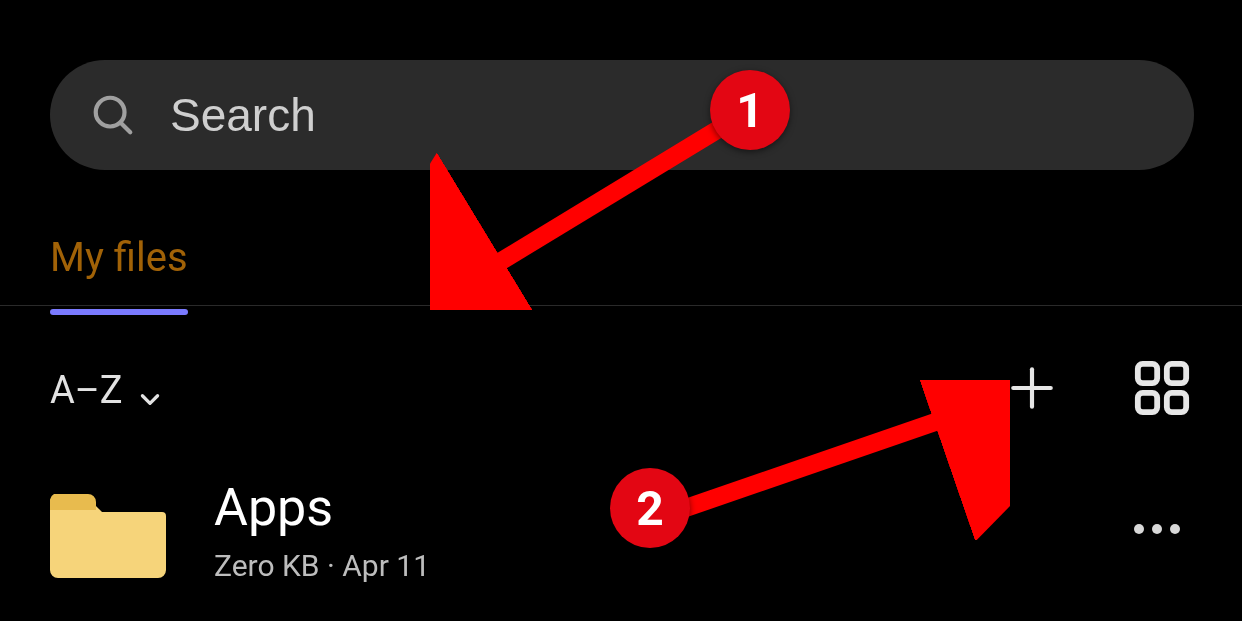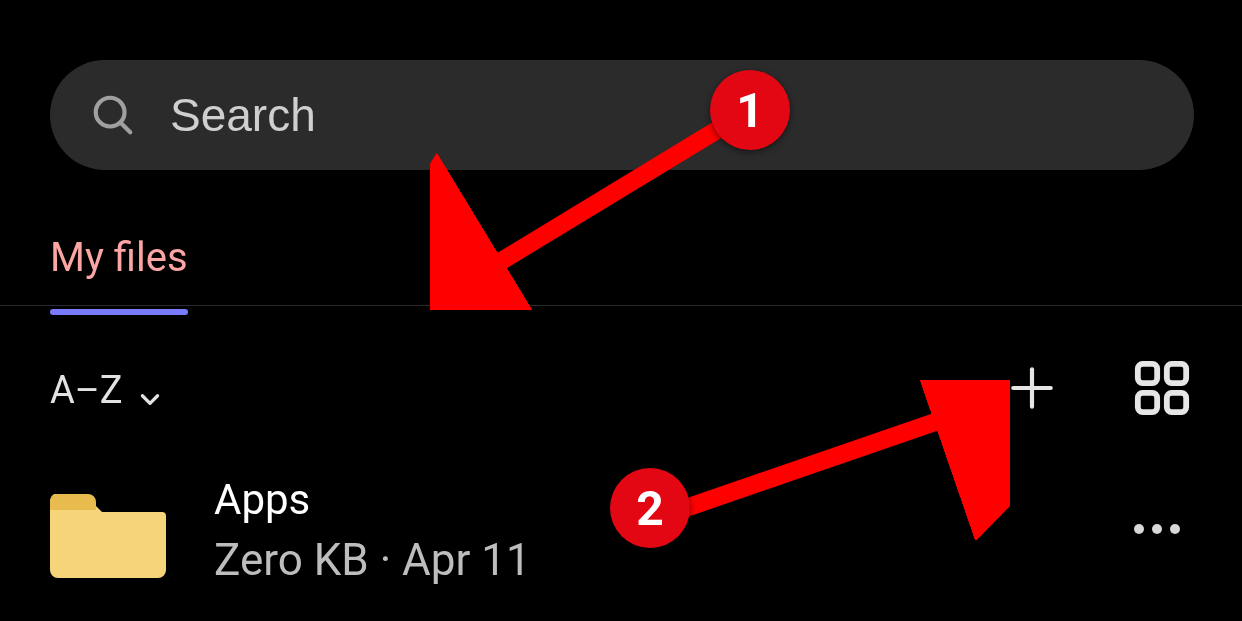--- a/index.html
+++ b/index.html
@@ -40,21 +40,21 @@
     padding: 0 50px;
   }
   .tab {
     font-size: 40px;
     color: #e8e8e8;
     margin-right: 72px;
     padding: 12px 0;
     position: relative;
     cursor: pointer;
   }
-  .tab.active { color: #fca5a5; }
+  .tab.active { color: #a16207; }
   .tab.active::after {
     content: "";
     position: absolute;
     left: 0; right: 0; bottom: -22px;
     height: 6px;
     background: #7a7aff;
     border-radius: 3px;
   }
 
   .spacer { flex: 1; }
@@ -97,22 +97,22 @@
     position: absolute;
     left: 0; right: 0;
     top: 460px;
     height: 140px;
     display: flex; align-items: center;
     padding: 0 50px;
     cursor: pointer;
   }
   .foldericon { width: 116px; height: 96px; flex: 0 0 auto; }
   .fileinfo { margin-left: 48px; flex: 1; }
-  .filename { font-size: 42px; color: #ffffff; }
-  .filemeta { font-size: 44px; color: #bdbdbd; margin-top: 10px; }
+  .filename { font-size: 52px; color: #ffffff; }
+  .filemeta { font-size: 30px; color: #bdbdbd; margin-top: 10px; }
   .moremenu { width: 70px; display: flex; align-items: center; justify-content: center; color: #d8d8d8; cursor: pointer; }
   .moremenu svg { width: 50px; height: 14px; }
 
   
   .badge {
     position: absolute;
     width: 80px; height: 80px;
     border-radius: 50%;
     background: #e30613;
     color: #fff;

